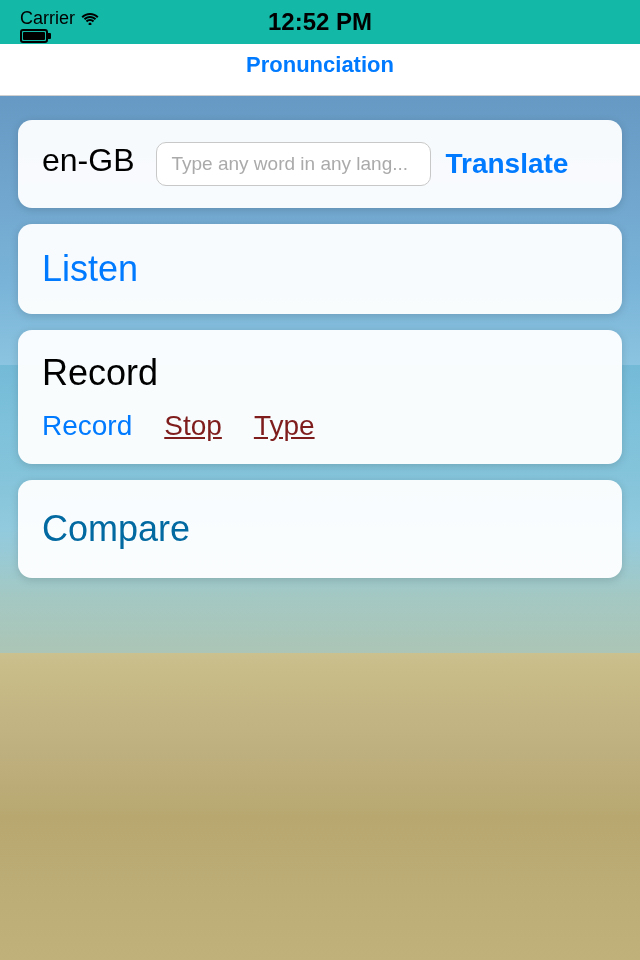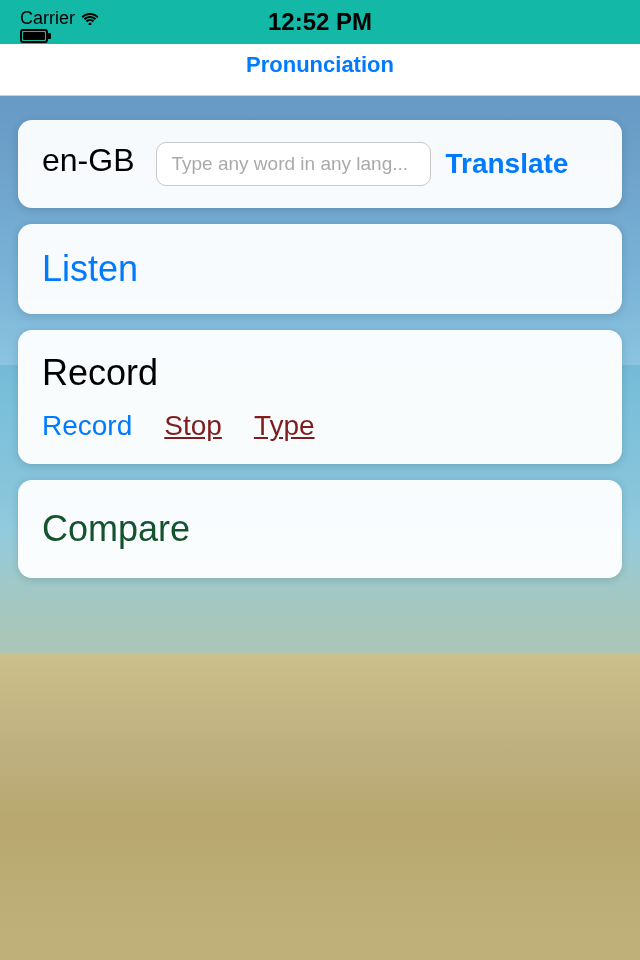--- a/index.html
+++ b/index.html
@@ -249,21 +249,21 @@
     }
 
     
     .compare-card {
       padding: 28px 24px;
     }
 
     .compare-label {
       font-size: 36px;
       font-weight: 400;
-      color: #14532d;
+      color: #0369a1;
     }
   </style>
 </head>
 <body>
 
 <div class="background"></div>
 
 <div class="status-bar">
   <div class="status-carrier">
     <span>Carrier</span>

